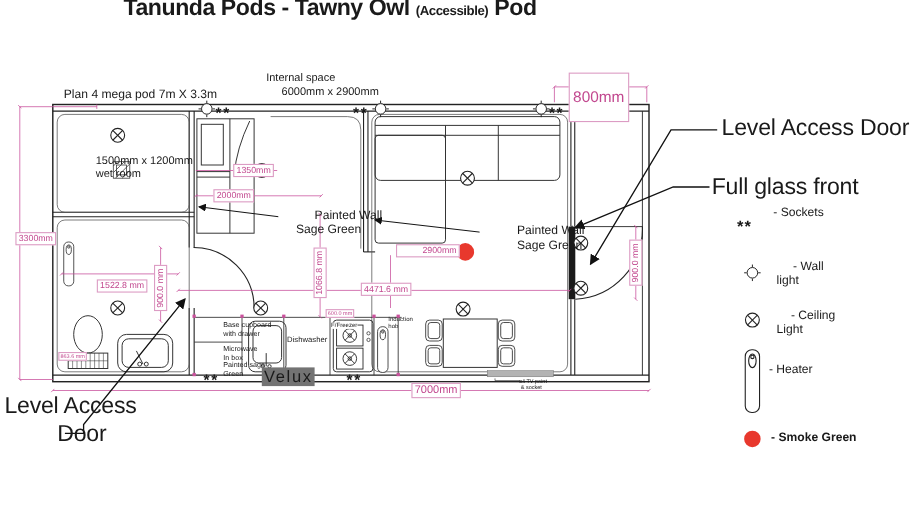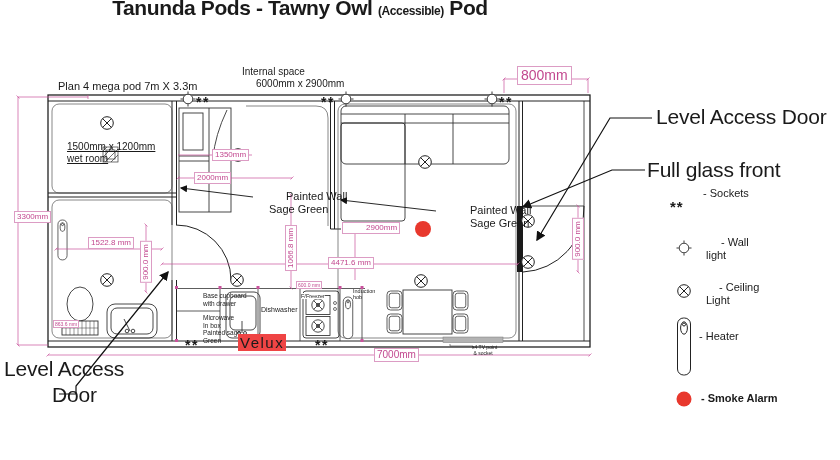--- a/index.html
+++ b/index.html
@@ -6,29 +6,29 @@
   .canvas{position:relative;width:840px;height:460px;background:#fff;overflow:hidden;
           font-family:"Liberation Sans",sans-serif;color:#1a1a1a;}
   .abs{position:absolute;white-space:nowrap;}
   svg{position:absolute;left:0;top:0;}
   .title{font-weight:bold;font-size:21px;letter-spacing:-0.4px;text-align:center;width:480px;}
   .title .mid{font-size:12px;}
   .lbl11{font-size:11px;line-height:13px;padding-left:12px;}
   .lbl10{font-size:10px;line-height:12px;}
   .big{font-size:21px;letter-spacing:-0.2px;}
   .dim{color:#c2488f;background:#fff;border:1px solid #dc9cc4;font-size:8px;line-height:10px;padding:0 2px;}
-  .dimbig{font-size:14px;line-height:17px;padding:0 3px;}
+  .dimbig{font-size:14px;line-height:17px;padding:13px 3px;}
   .dimmed{font-size:10px;line-height:12px;}
   .dimtiny{font-size:5px;line-height:6px;padding:0 1px;border-width:0.5px;}
   .vdim{transform:translate(-50%,-50%) rotate(-90deg);transform-origin:center;}
   .sock{font-weight:bold;font-size:14px;letter-spacing:1.5px;}
   .k1{font-size:6.5px;line-height:7.5px;}
   .k2{font-size:7px;line-height:8px;}
   .k3{font-size:5.5px;line-height:6px;}
-  .velux{font-size:15px;letter-spacing:1.5px;background:#ef4444;padding:0 2px;}
+  .velux{font-size:15px;letter-spacing:1.5px;background:#737373;padding:0 2px;}
   .tv{font-size:5px;line-height:6px;text-align:center;}
   .leg{font-size:11px;line-height:13px;}
   .legbold{font-weight:bold;font-size:11px;}
   .legsock{font-weight:bold;font-size:15px;letter-spacing:1px;}
   span.line{display:block;margin-left:20px;}
 </style>
 </head>
 <body>
 
 <div class="canvas">
@@ -276,21 +276,21 @@
     <span>Tanunda Pods - Tawny Owl </span><span class="mid">(Accessible)</span><span> Pod</span>
   </div>
 
   <div class="abs lbl11" style="left:46px;top:80px;">Plan 4 mega pod 7m X 3.3m</div>
 
   <div class="abs lbl10" style="left:236px;top:66px;">
     <span class="line" style="margin-left:6px;">Internal space</span>
     <span class="line">6000mm x 2900mm</span>
   </div>
 
-  <div class="abs lbl10" style="left:47px;top:141px;text-decoration:underline;">
+  <div class="abs lbl10" style="left:67px;top:141px;">
     <span class="line">1500mm x 1200mm</span>
     <span class="line">wet room</span>
   </div>
 
   <div class="abs lbl11" style="left:254px;top:190px;">
     <span class="line">Painted Wall</span>
     <span class="line" style="margin-left:3px;">Sage Green</span>
   </div>
 
   <div class="abs lbl11" style="left:438px;top:204px;">
@@ -321,26 +321,26 @@
     <span class="line">hob</span>
   </div>
   <div class="abs velux" style="left:238px;top:334px;">Velux</div>
   <div class="abs tv" style="left:452px;top:344px;width:42px;">
     <span class="line">x4 TV point</span>
     <span class="line">&amp; socket</span>
   </div>
 
   <div class="abs dim dimbig" style="left:517px;top:66px;">800mm</div>
   <div class="abs dim" style="left:14px;top:211px;">3300mm</div>
-  <div class="abs dim" style="left:88px;top:237px;">1522.8 mm</div>
+  <div class="abs dim" style="left:88px;top:254px;">1522.8 mm</div>
   <div class="abs dim vdim" style="left:146px;top:262px;">900.0 mm</div>
   <div class="abs dim vdim" style="left:291px;top:248px;">1066.8 mm</div>
   <div class="abs dim" style="left:212px;top:149px;">1350mm</div>
   <div class="abs dim" style="left:194px;top:172px;">2000mm</div>
-  <div class="abs dim" style="left:342px;top:222px;padding-left:23px;">2900mm</div>
+  <div class="abs dim" style="left:360px;top:222px;padding-left:23px;">2900mm</div>
   <div class="abs dim" style="left:328px;top:257px;">4471.6 mm</div>
   <div class="abs dim dimtiny" style="left:296px;top:281px;">600.0 mm</div>
   <div class="abs dim dimtiny" style="left:53px;top:320px;">863.6 mm</div>
   <div class="abs dim dimmed" style="left:374px;top:348px;">7000mm</div>
   <div class="abs dim vdim" style="left:578px;top:239px;">900.0 mm</div>
 
   <div class="abs big" style="left:656px;top:105px;">Level Access Door</div>
   <div class="abs big" style="left:647px;top:158px;">Full glass front</div>
   <div class="abs big" style="left:4px;top:357px;">Level Access</div>
   <div class="abs big" style="left:4px;top:383px;margin-left:48px;">Door</div>
@@ -349,15 +349,15 @@
   <div class="abs leg" style="left:703px;top:187px;">- Sockets</div>
   <div class="abs leg" style="left:701px;top:236px;">
     <span class="line">- Wall</span>
     <span class="line" style="margin-left:5px;">light</span>
   </div>
   <div class="abs leg" style="left:699px;top:281px;">
     <span class="line">- Ceiling</span>
     <span class="line" style="margin-left:7px;">Light</span>
   </div>
   <div class="abs leg" style="left:699px;top:330px;">- Heater</div>
-  <div class="abs legbold" style="left:701px;top:392px;">- Smoke Alarm</div>
+  <div class="abs legbold" style="left:701px;top:392px;">- Smoke Green</div>
 
 </div>
 
 </body></html>

